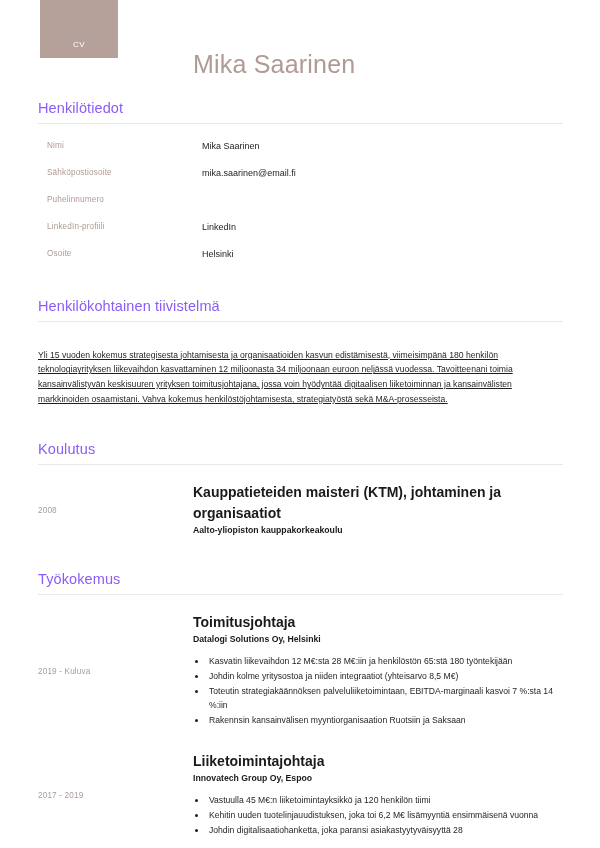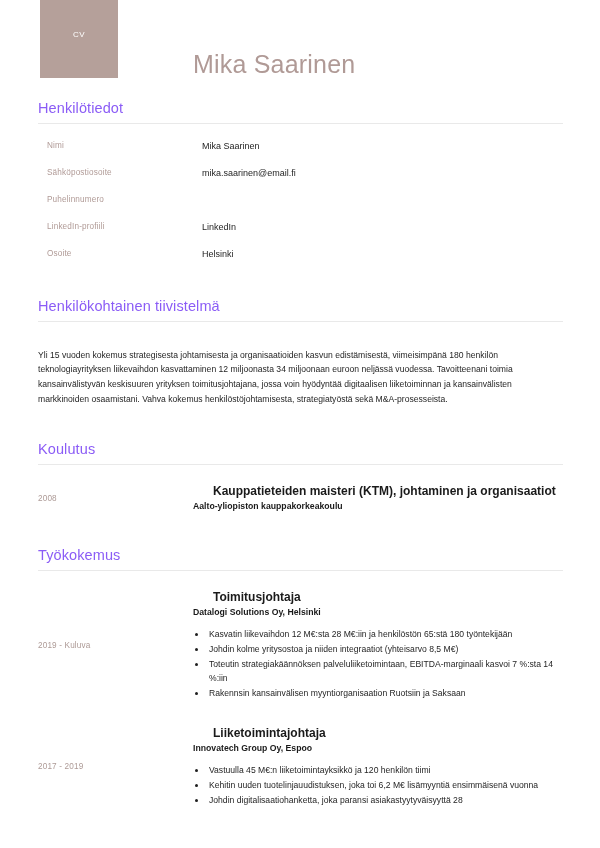--- a/index.html
+++ b/index.html
@@ -26,24 +26,24 @@
   
   .header {
     position: relative;
     height: 100px;
   }
   .logo-box {
     position: absolute;
     left: 40px;
     top: 0;
     width: 78px;
-    height: 78px;
+    height: 58px;
     background: #b5a09a;
     display: flex;
-    align-items: center;
+    align-items: flex-end;
     justify-content: center;
   }
   .logo-text {
     color: #ffffff;
     font-size: 8px;
     letter-spacing: 0.4px;
     padding-bottom: 9px;
     font-weight: 400;
   }
   .person-name {
@@ -103,20 +103,21 @@
     margin-bottom: 15.5px;
   }
 
   
   .summary-body {
     padding-top: 17px;
     font-size: 8.6px;
     line-height: 1.72;
     color: #1f1f1f;
     text-align: left;
+    text-decoration: underline;
   }
 
   
   .edu-list {
     padding-top: 17px;
   }
   .entry {
     display: flex;
     align-items: center;
   }
@@ -125,25 +126,24 @@
     flex: 0 0 155px;
     font-size: 8.2px;
     color: #ad9a96;
     letter-spacing: 0.15px;
     padding-top: 1px;
   }
   .entry-body {
     flex: 1;
   }
   .entry-title {
-    font-size: 12px;
+    font-size: 14px;
     font-weight: bold;
     color: #1a1a1a;
     line-height: 1.5;
-    margin-left: 20px;
   }
   .entry-org {
     font-size: 8.7px;
     font-weight: bold;
     color: #1a1a1a;
     line-height: 1.5;
   }
   .bullets {
     margin: 9px 0 0 0;
     padding-left: 14px;

